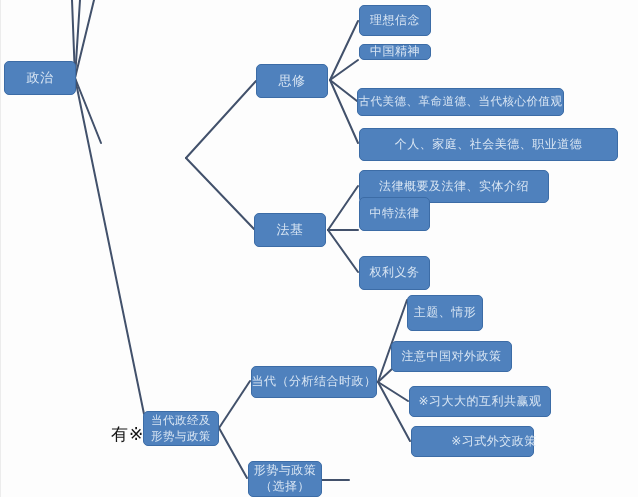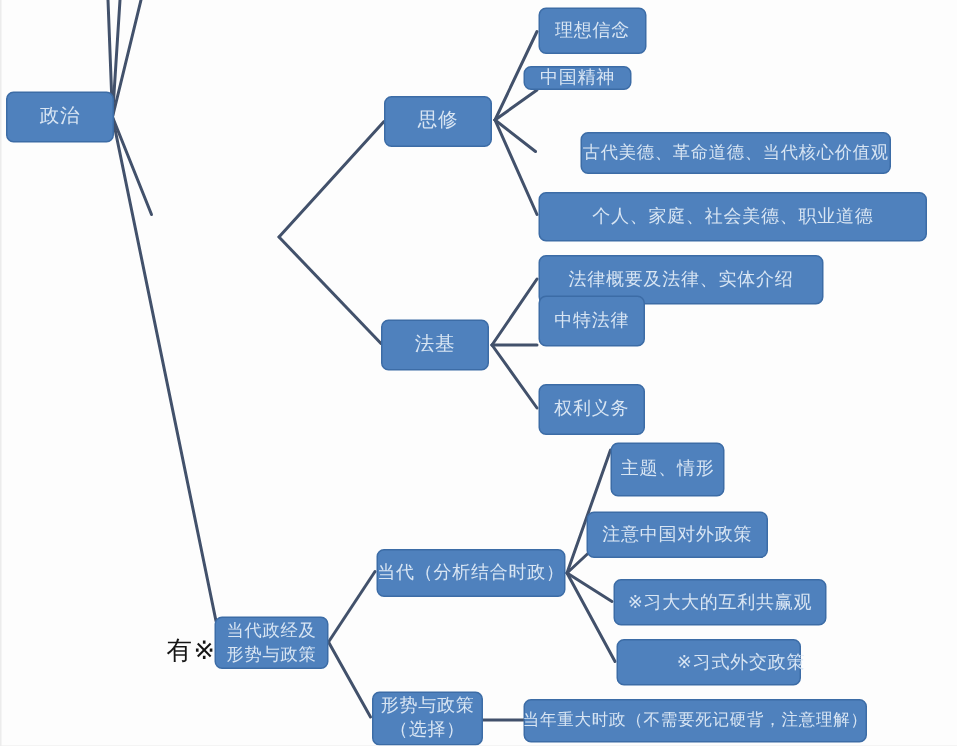--- a/index.html
+++ b/index.html
@@ -46,22 +46,22 @@
   }
   .fs13 { font-size: 13px; }
   .small { font-size: 11px; }
   .mid { font-size: 11.5px; }
   .nowrap { white-space: nowrap; }
   
   .n-politics          { left:3px;   top:61px;  width:72px;  height:34px; }
   .n-sixiufaji         { left:99px;  top:126px; width:86px;  height:64px; }
   .n-sixiu             { left:255px; top:64px;  width:72px;  height:34px; }
   .n-lixiang           { left:358px; top:5px;   width:72px;  height:31px; }
-  .n-zhongguo          { left:348px; top:44px;  width:72px;  height:16px; }
-  .n-gudai             { left:356px; top:88px;  width:207px; height:28px;margin-left:30px; }
+  .n-zhongguo          { left:358px; top:44px;  width:72px;  height:16px; }
+  .n-gudai             { left:356px; top:88px;  width:207px; height:28px; }
   .n-geren             { left:358px; top:128px; width:259px; height:33px; }
   .n-falvgaiyao        { left:358px; top:170px; width:190px; height:33px; }
   .n-faji              { left:253px; top:213px; width:72px;  height:34px; }
   .n-zhongte           { left:358px; top:197px; width:71px;  height:34px; }
   .n-quanli            { left:358px; top:256px; width:71px;  height:34px; }
   .n-dangdaizhengjing  { left:142px; top:411px; width:76px;  height:35px; }
   .n-dangdai           { left:250px; top:366px; width:126px; height:32px; }
   .n-zhuti             { left:406px; top:295px; width:76px;  height:36px; }
   .n-zhuyi             { left:390px; top:341px; width:121px; height:31px; }
   .n-huli              { left:408px; top:386px; width:142px; height:31px; }
@@ -130,15 +130,14 @@
   <div class="annotation">有※</div>
   <div class="node n-dangdaizhengjing mid">当代政经及形势与政策</div>
 
   <div class="node n-dangdai nowrap">当代（分析结合时政）</div>
   <div class="node n-zhuti">主题、情形</div>
   <div class="node n-zhuyi nowrap">注意中国对外政策</div>
   <div class="node n-huli nowrap">※习大大的互利共赢观</div>
   <div class="node n-xishi nowrap">※习式外交政策</div>
 
   <div class="node n-xingshi">形势与政策（选择）</div>
-  <div class="node n-dangnian small nowrap">当年重大时政（不需要死记硬背，注意理解）</div>
 
 </div>
 
 </body></html>

